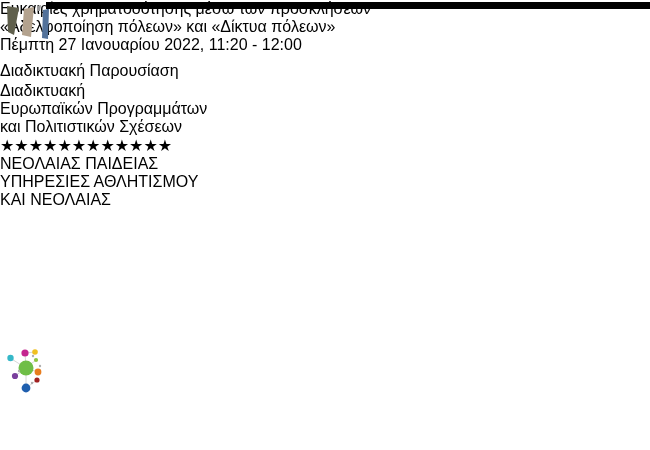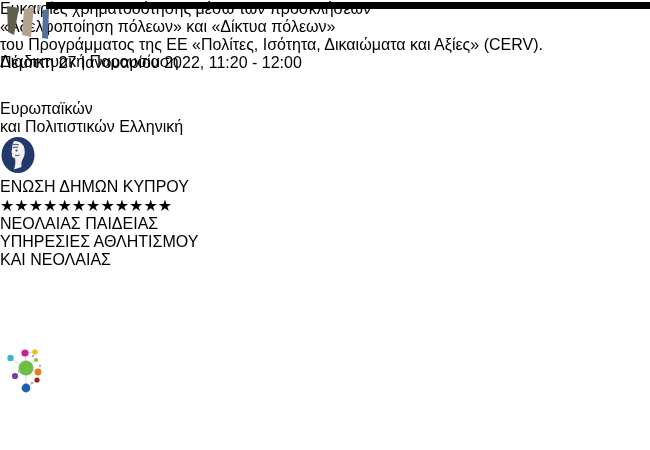--- a/index.html
+++ b/index.html
@@ -5,21 +5,21 @@
   html,body{margin:0;padding:0;background:#fff;}
   #canvas{
     position:relative; width:650px; height:450px; overflow:hidden;
     background:#ffffff; font-family:"Liberation Sans", sans-serif;
   }
   
   .top-bar{position:absolute; left:46px; right:0; top:2px; height:7px; background:#000;}
 
   
   .title-band{
-    position:absolute; left:0; right:0; top:53px; height:57px;
+    position:absolute; left:0; right:0; top:62px; height:57px;
     background:linear-gradient(115deg,#989document4;} 
   .title-band{
     background:linear-gradient(115deg,#999592 0%,#c9c6c4 45%,#ebe9e8 100%);
   }
   .title{
     position:absolute; left:107px; top:14px;
     font-size:25px; font-weight:bold; color:#171717; letter-spacing:0.2px;
     white-space:nowrap;
   }
 
@@ -74,21 +74,20 @@
 
   <div class="top-bar"></div>
 
   <div class="title-band">
     <div class="title">Διαδικτυακή Παρουσίαση</div>
   </div>
 
   <div class="textcol">
     <div class="line l-bold l1">Ευκαιρίες χρηματοδότησης μέσω των προσκλήσεων</div>
     <div class="line l-bold l2">«Αδελφοποίηση πόλεων» και «Δίκτυα πόλεων»</div>
-    <div class="line l3">του Προγράμματος της ΕΕ «Πολίτες, Ισότητα, Δικαιώματα και Αξίες» (CERV).</div>
     <div class="line l-date">Πέμπτη 27 Ιανουαρίου 2022, 11:20 - 12:00</div>
   </div>
 
   <div>
     <div class="blk roof" style="left:443px; top:182px; width:50px; height:14px;"></div>
     <div class="blk roof" style="left:592px; top:182px; width:50px; height:14px;"></div>
 
     <div class="blk tower" style="left:433px;">
       <div class="windows">
           <div class="win"></div>
@@ -145,36 +144,26 @@
       <circle cx="32" cy="30" r="3.4" fill="#e87d1e"></circle>
       <circle cx="9" cy="34" r="3.1" fill="#7a3f9d"></circle>
       <circle cx="31" cy="38" r="2.6" fill="#a02020"></circle>
       <circle cx="20" cy="46" r="4.4" fill="#1f5fae"></circle>
       <circle cx="27" cy="14" r="1.2" fill="#b0b0b0"></circle>
       <circle cx="34" cy="24" r="1.2" fill="#b0b0b0"></circle>
       <circle cx="13" cy="29" r="1.2" fill="#b0b0b0"></circle>
       <circle cx="26" cy="41" r="1.2" fill="#b0b0b0"></circle>
     </svg>
     <div class="logo-text-oepps">
-      <div>Ευρωπαϊκών</div>
-      <div>και Πολιτιστικών Ελληνική</div>
+      <div>Διαδικτυακή</div>
+      <div>Ευρωπαϊκών Προγραμμάτων</div>
+      <div>και Πολιτιστικών Σχέσεων</div>
     </div>
   </div>
 
-  <div class="union">
-    <svg width="36" height="38" viewBox="0 0 36 38">
-      <ellipse cx="18" cy="19" rx="16.5" ry="18" fill="#23386b"></ellipse>
-      <path d="M14 5 Q23 5 24.5 13 Q25.5 19 22.5 23.5 Q20.5 27 21.5 31 L14 33.5 Q16 27 15 22.5 Q10.5 21 11.5 16 Q12 8 14 5 Z" fill="#f4f2ee"></path>
-      <path d="M13 6 Q10 10 11 15 M12 17 Q10 19 12 21" stroke="#23386b" stroke-width="1.1" fill="none"></path>
-      <circle cx="16.5" cy="14.5" r="1.1" fill="#23386b"></circle>
-      <path d="M15 19 Q17.5 20.5 19.5 19" stroke="#23386b" stroke-width="0.9" fill="none"></path>
-      <path d="M13 9 Q16 7.5 19 9 M12.5 12 Q15 10.5 18 11.5" stroke="#23386b" stroke-width="0.9" fill="none"></path>
-    </svg>
-    <div class="union-label">ΕΝΩΣΗ ΔΗΜΩΝ ΚΥΠΡΟΥ</div>
-  </div>
 
   <div class="eu">
     <div class="eu-flag"><span class="eu-star" style="left: 22px; top: 6.5px;">★</span><span class="eu-star" style="left: 28px; top: 8.1077px;">★</span><span class="eu-star" style="left: 32.3923px; top: 12.5px;">★</span><span class="eu-star" style="left: 34px; top: 18.5px;">★</span><span class="eu-star" style="left: 32.3923px; top: 24.5px;">★</span><span class="eu-star" style="left: 28px; top: 28.8923px;">★</span><span class="eu-star" style="left: 22px; top: 30.5px;">★</span><span class="eu-star" style="left: 16px; top: 28.8923px;">★</span><span class="eu-star" style="left: 11.6077px; top: 24.5px;">★</span><span class="eu-star" style="left: 10px; top: 18.5px;">★</span><span class="eu-star" style="left: 11.6077px; top: 12.5px;">★</span><span class="eu-star" style="left: 16px; top: 8.1077px;">★</span></div>
     <div class="eu-caption">
     </div>
   </div>
 
   <div class="ministry">
     <svg width="48" height="40" viewBox="0 0 48 40" style="position:absolute; left:4px; top:2px;">
       <polygon points="3,4 15,6 10,33 4,30" fill="#5f5f4c"></polygon>

